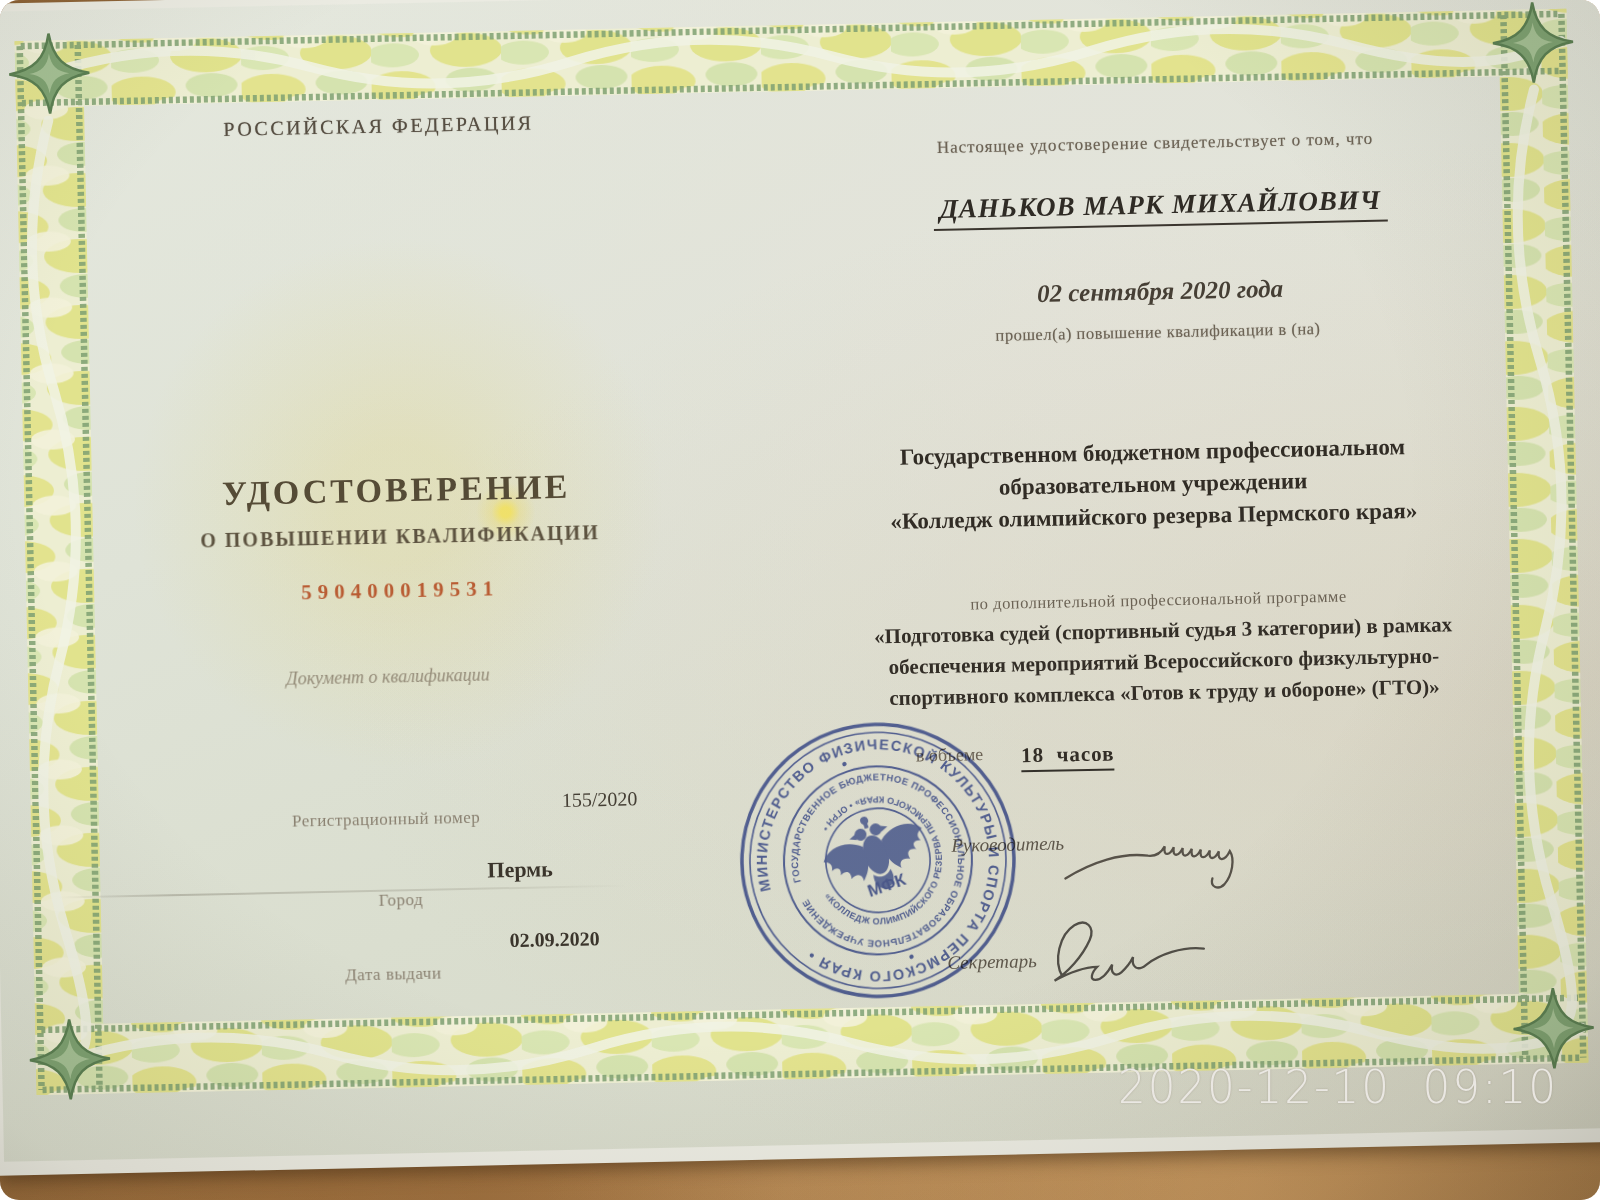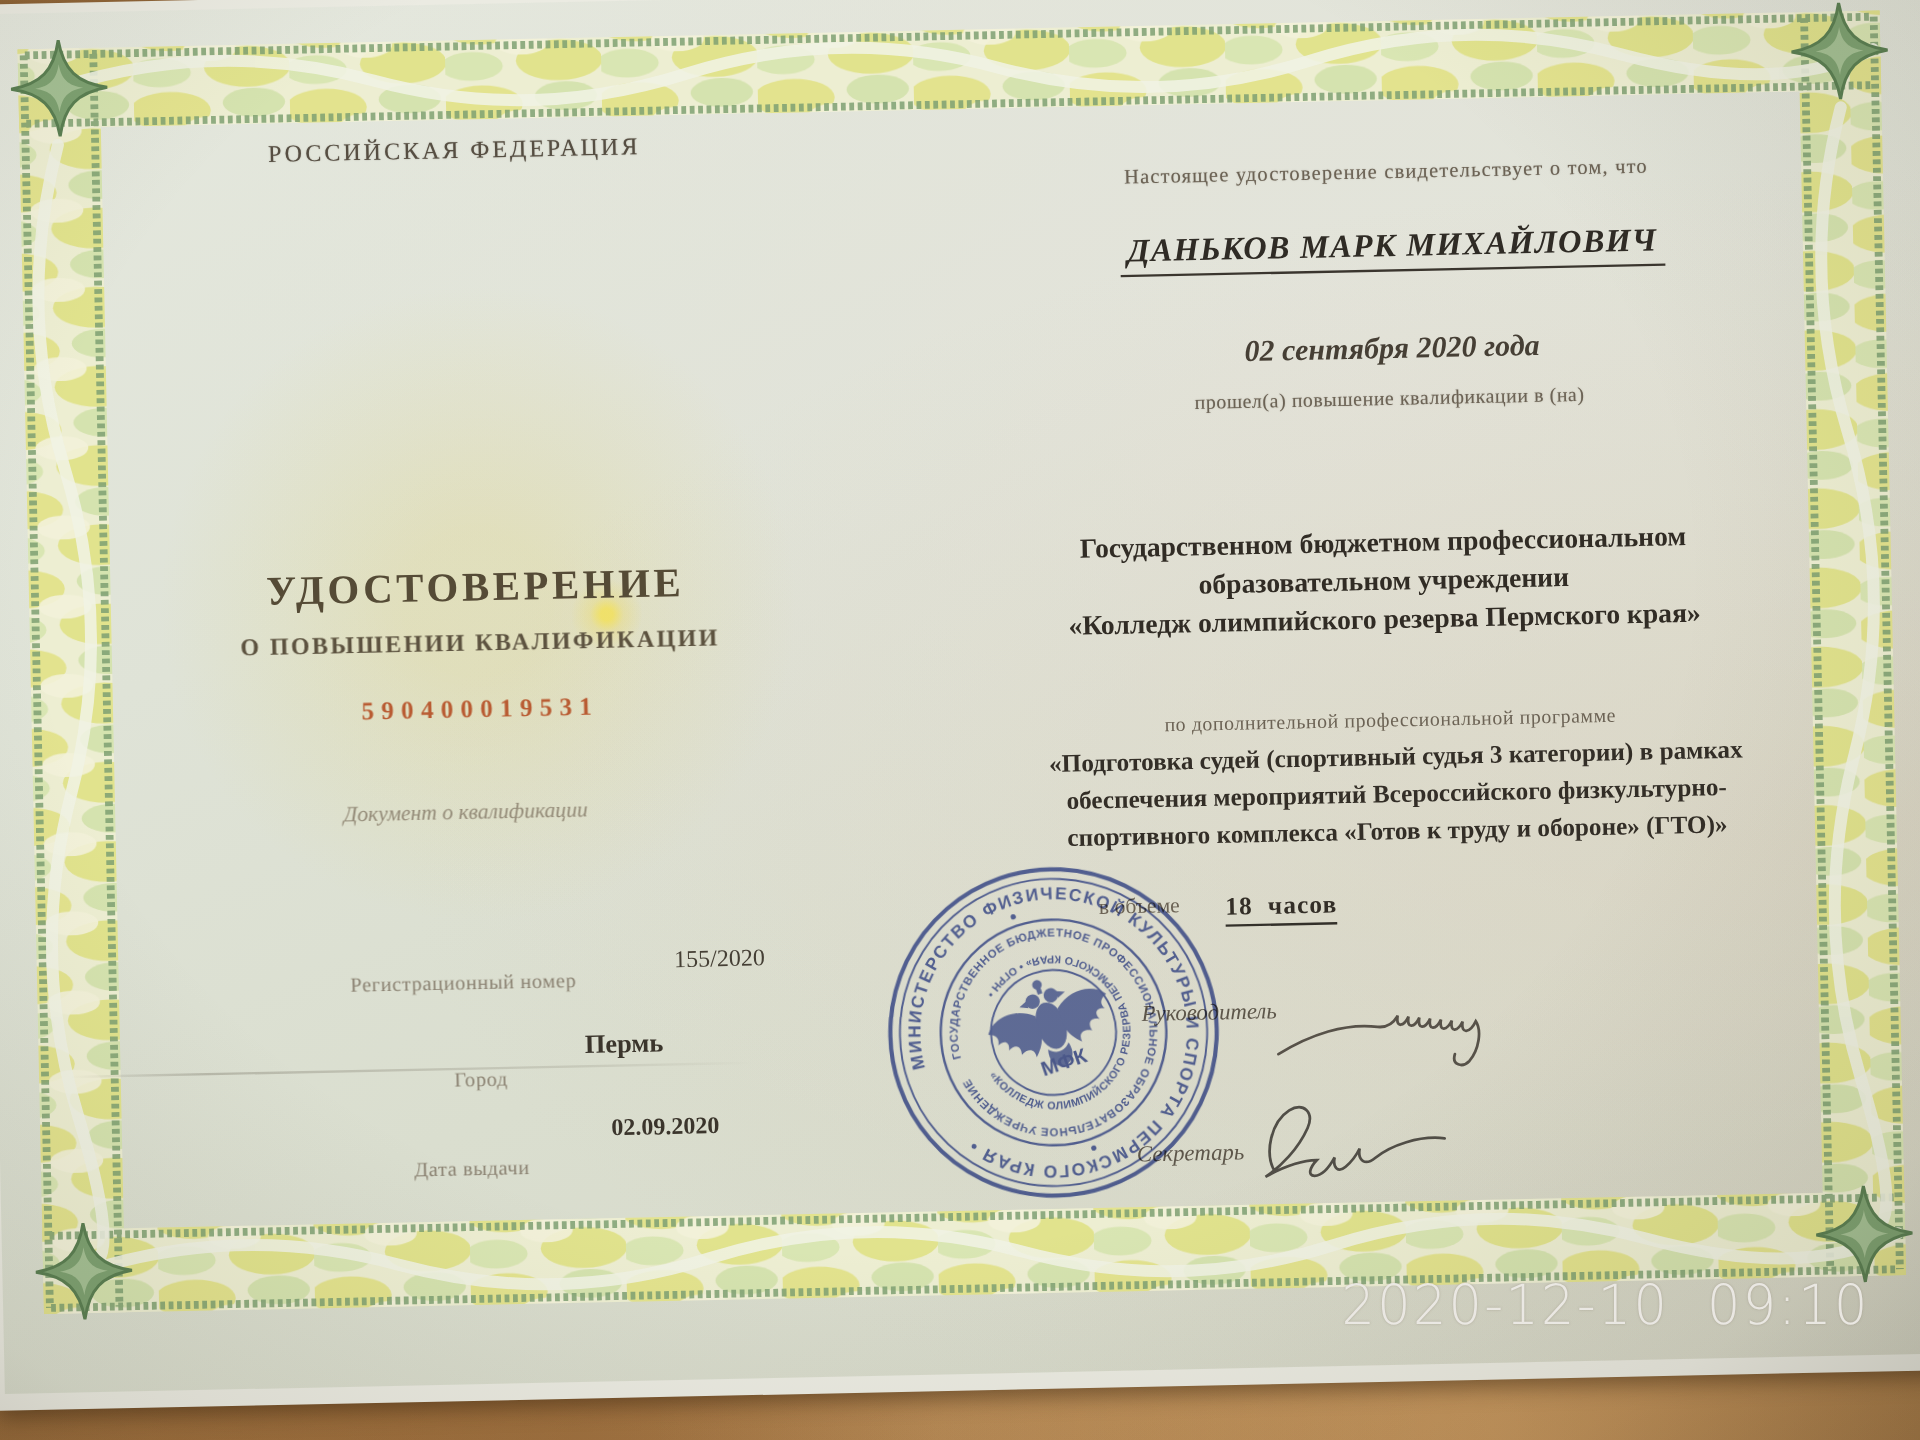--- a/index.html
+++ b/index.html
@@ -1,18 +1,18 @@
 <!DOCTYPE html>
 <html><head>
 <meta charset="utf-8">
 <style>
   html,body{margin:0;padding:0;width:1600px;height:1200px;overflow:hidden;
     font-family:"Liberation Serif", serif;}
   .photo{position:relative;width:1600px;height:1200px;overflow:hidden;
-    background:linear-gradient(100deg,#96693a 0%,#aa7a45 30%,#bd8e57 55%,#b07c44 80%,#9e6f3c 100%);}
+    background:linear-gradient(100deg,#96693a 0%,#aa7a45 30%,#bd8e57 55%,#b07c44 80%,#9e6f3c 100%);border-radius:19px;}
   
   .photo::before{content:"";position:absolute;inset:0;
     background:radial-gradient(ellipse at 78% 99%, rgba(233,196,140,.35), transparent 40%),
                radial-gradient(ellipse at 30% 100%, rgba(120,75,35,.30), transparent 45%);
     pointer-events:none;}
   .sheet{position:absolute;left:-26px;top:4px;width:1668px;height:1172px;
     background:#ebebe2;transform:rotate(-1.2deg);transform-origin:0 0;
     box-shadow:0 6px 18px rgba(50,30,10,.5);}
   .cert{position:absolute;left:-20px;top:12px;width:1620px;height:1150px;
     transform:rotate(-1.2deg);transform-origin:0 0;

